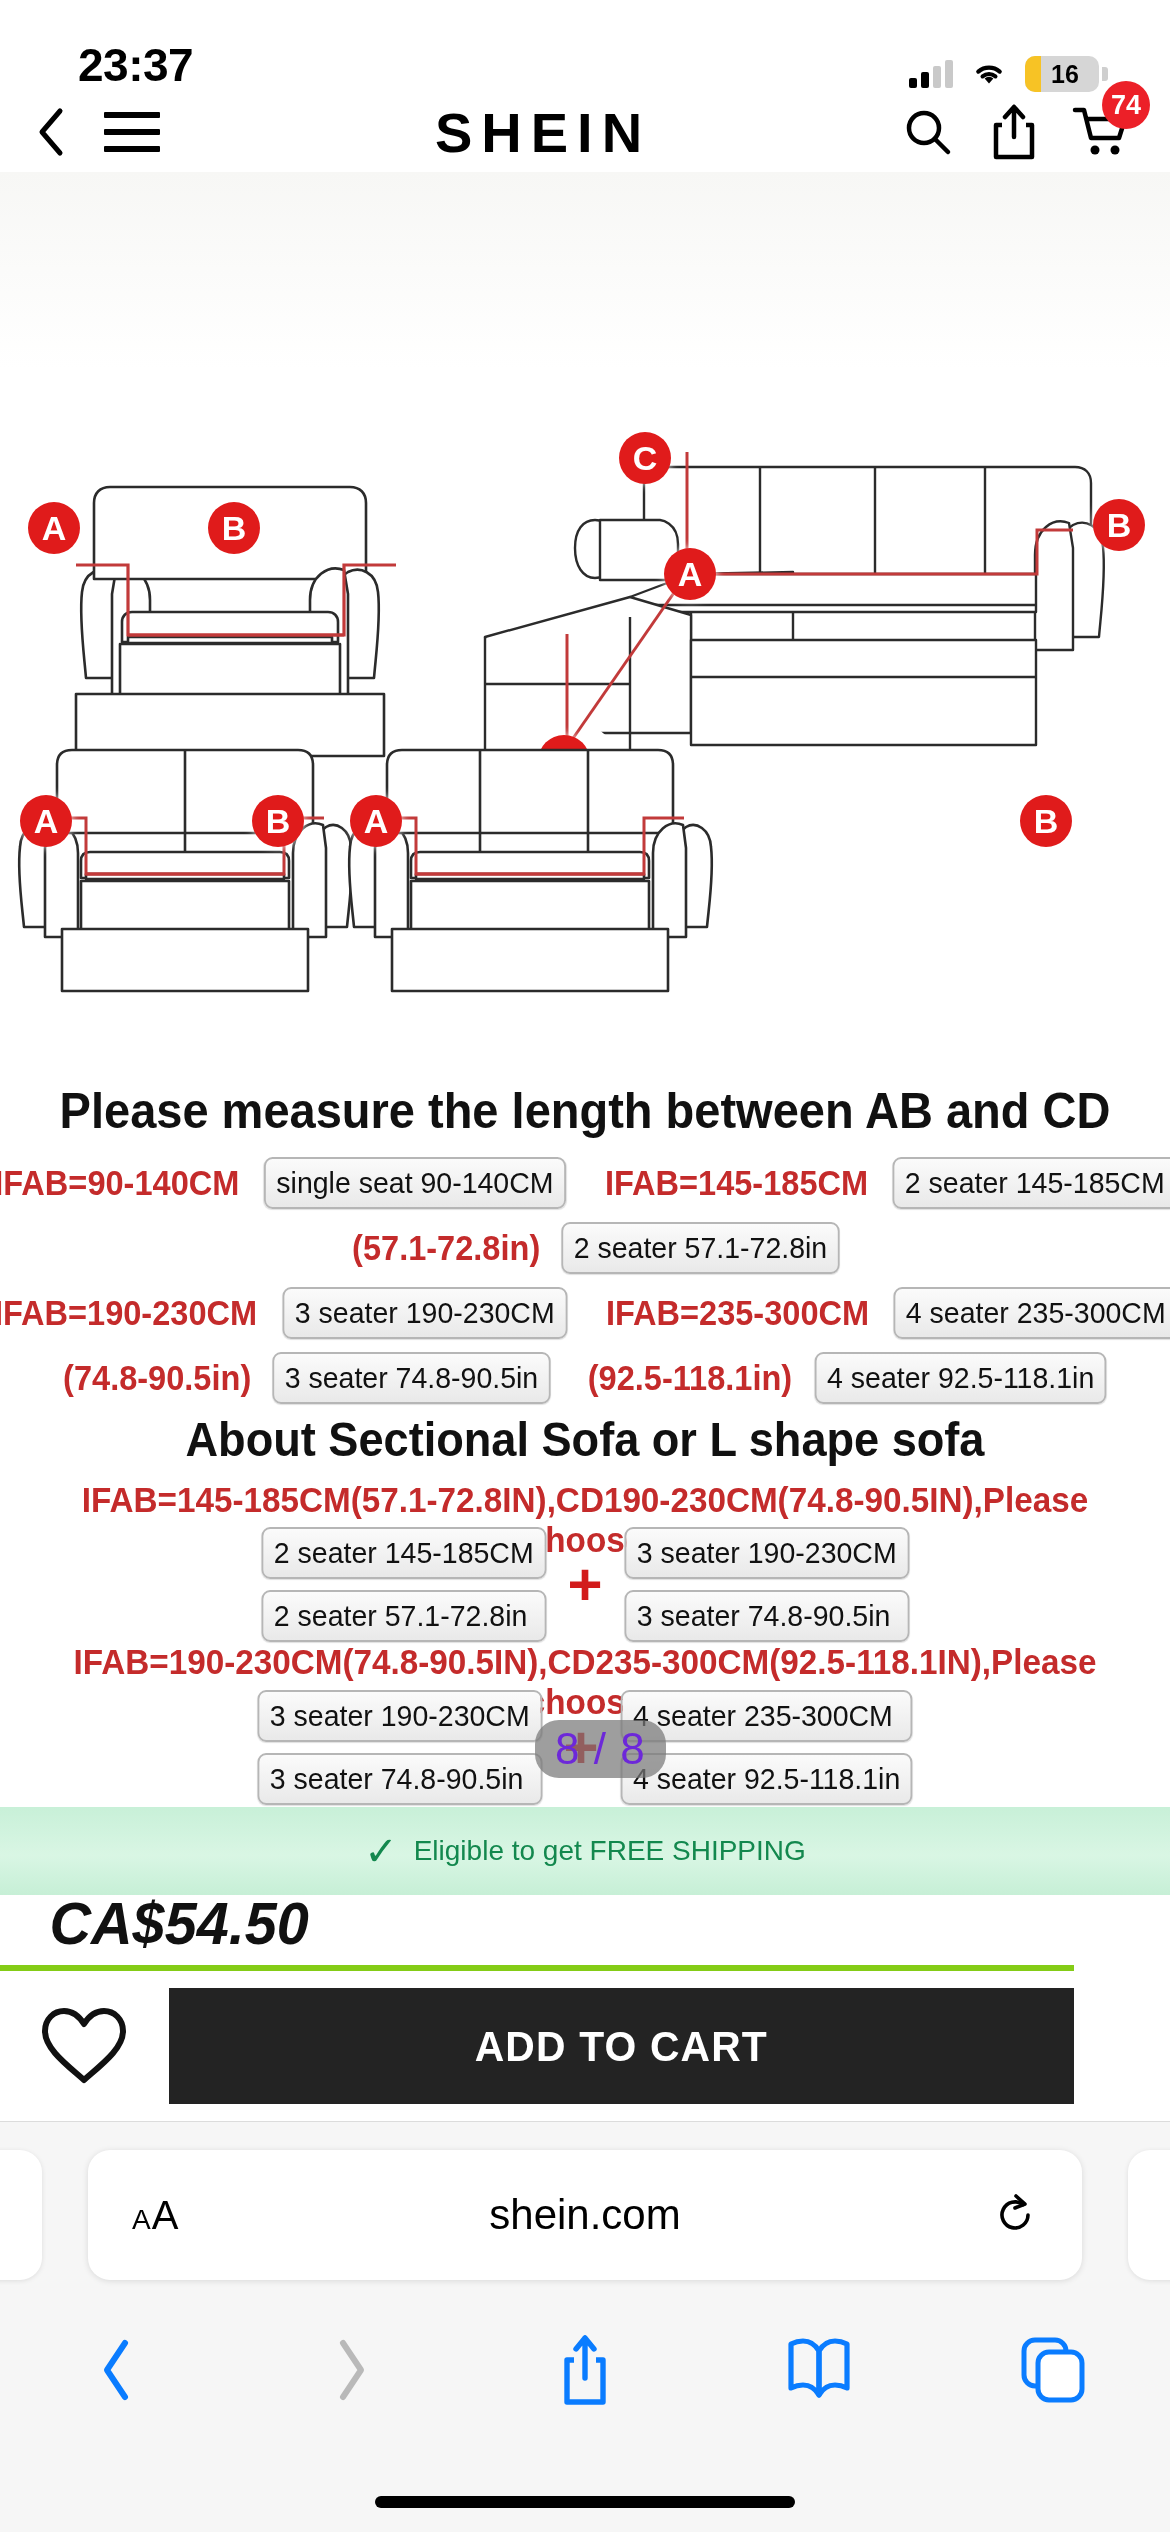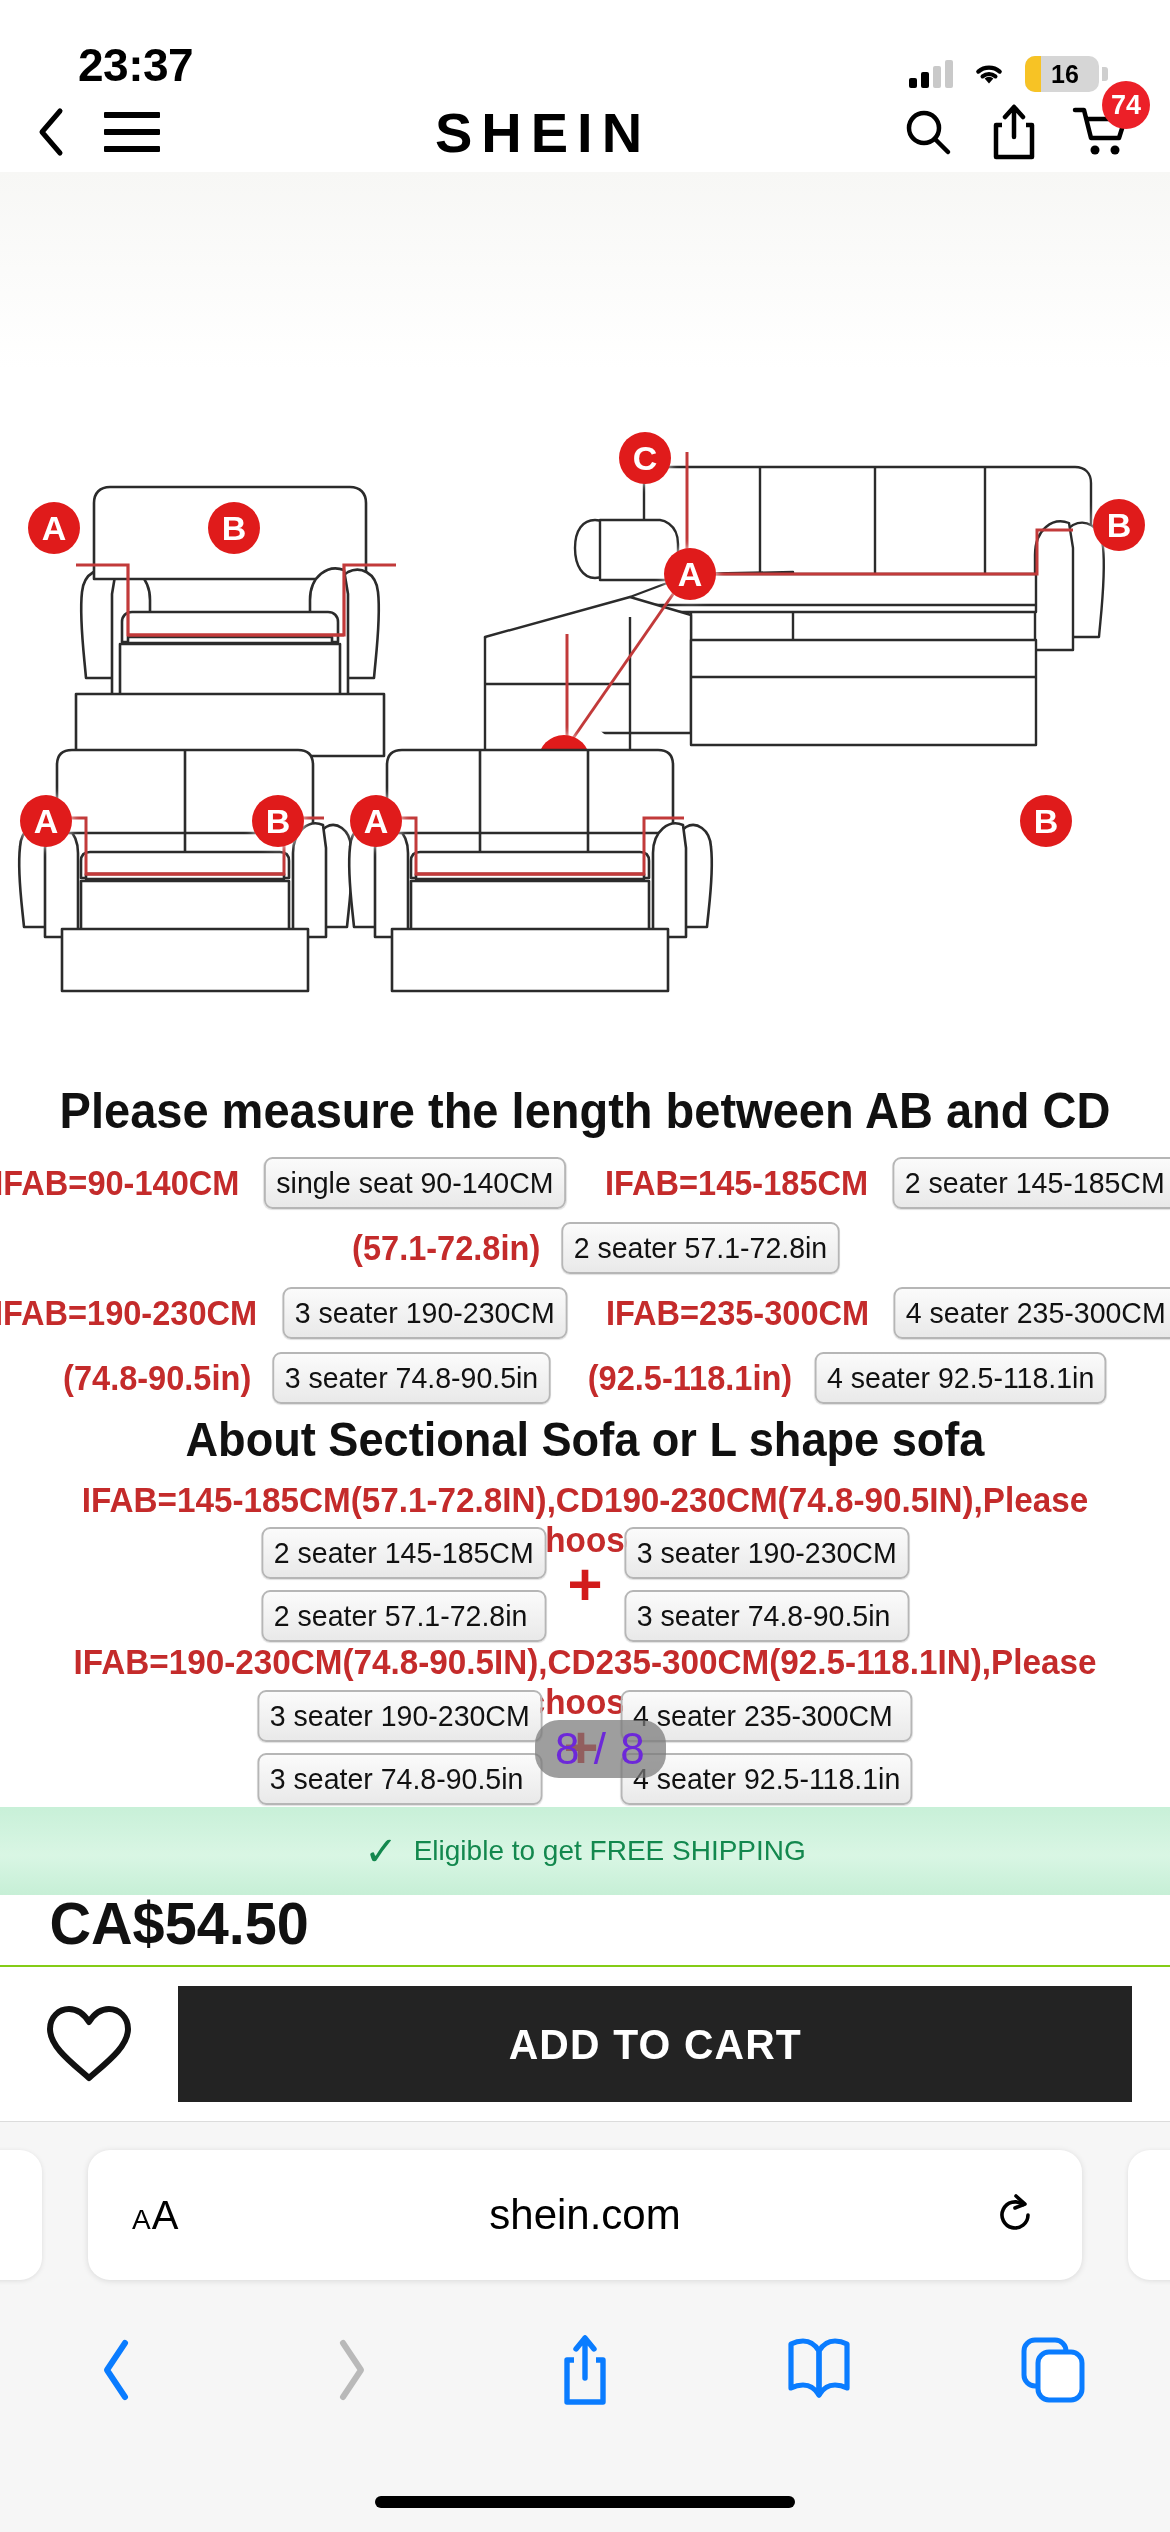--- a/index.html
+++ b/index.html
@@ -148,33 +148,33 @@
     position:absolute; top:1807px; left:0; width:1170px; height:88px;
     background:linear-gradient(180deg,#c8f0d8 0%,#d9f6e4 55%,#c6efd6 100%);
     display:flex; align-items:center; justify-content:center; gap:16px;
   }
   .ship-check{ color:#13884e; font-size:40px; font-weight:500;}
   .ship-text{ color:#13884e; font-size:28px; font-weight:400;}
 
   
   .price-strip{
     position:absolute; top:1895px; left:0; width:1170px; height:70px;
-    background:#fff; overflow:hidden;
+    background:#fff; overflow:hidden;font-style:italic;
   }
   .price-text{
     position:absolute; left:44px; top:-6px;
     font-size:60px; font-weight:800; color:#111;
     font-family:"Liberation Sans Narrow","Liberation Sans",sans-serif;
     transform:scaleX(0.96);
   }
 
   
   .cart-bar{
-    position:absolute; top:1965px; left:0; width:1170px; height:156px;
-    background:#fff; border-top:2px solid #84cc16;
+    position:absolute; top:1965px; left:0; width:1074px; height:156px;
+    background:#fff; border-top:6px solid #84cc16;
     display:flex; align-items:center;
   }
   .wish-btn{ width:178px; display:flex; align-items:center; justify-content:center;}
   .atc-btn{
     width:954px; height:116px; background:#232323;
     display:flex; align-items:center; justify-content:center;
   }
   .atc-label{
     color:#fff; font-size:43px; font-weight:700; letter-spacing:1.2px;
     font-family:"Liberation Sans Narrow","Liberation Sans",sans-serif;

